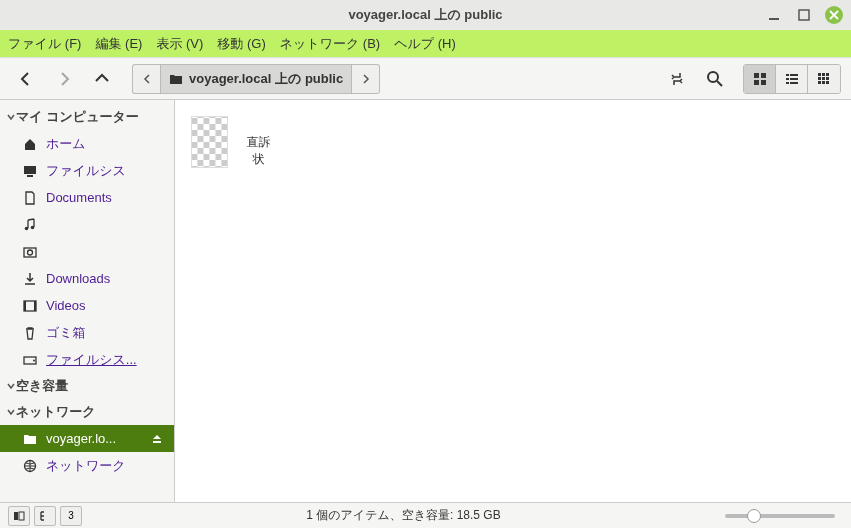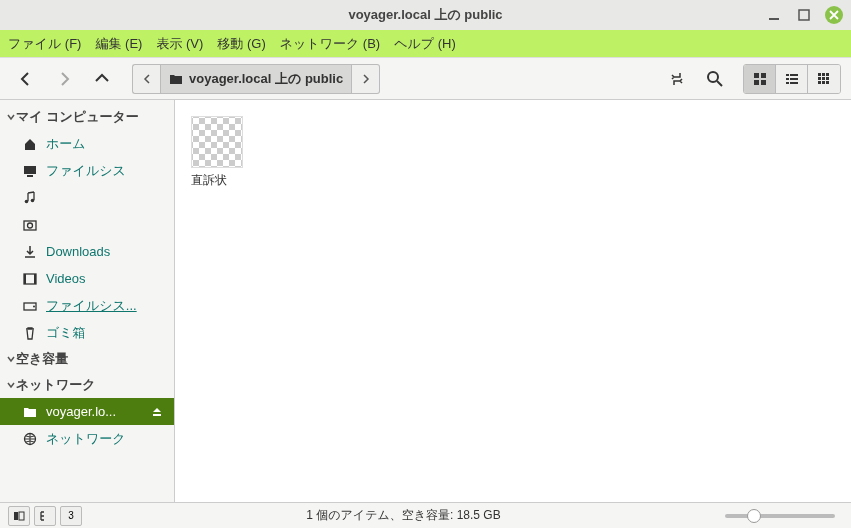--- a/index.html
+++ b/index.html
@@ -23,29 +23,29 @@
 .toolbar-spacer { flex: 1; }
 .tool-btn { width: 32px; height: 32px; display: flex; align-items: center; justify-content: center; color: #333; border: none; background: transparent; border-radius: 3px; }
 .view-group { display: flex; border: 1px solid #bbb; border-radius: 3px; overflow: hidden; margin-left: 6px; }
 .view-btn { width: 32px; height: 28px; display: flex; align-items: center; justify-content: center; border: none; background: #efefed; color: #333; border-right: 1px solid #bbb; }
 .view-btn:last-child { border-right: none; }
 .view-btn.active { background: #d0d0ce; }
 .main { flex: 1; display: flex; overflow: hidden; }
 .sidebar { width: 175px; background: #f5f5f3; border-right: 1px solid #ccc; overflow-y: auto; padding: 4px 0; }
 .sb-header { display: flex; align-items: center; padding: 4px 6px; font-size: 13px; font-weight: bold; color: #444; }
 .sb-caret { width: 10px; height: 10px; display: flex; align-items: center; justify-content: center; }
-.sb-item { display: flex; align-items: center; padding: 4px 6px 4px 22px; gap: 8px; font-size: 13px; color: #0f766e; cursor: pointer; height: 27px; }
+.sb-item { display: flex; align-items: center; padding: 4px 6px 4px 22px; gap: 8px; font-size: 13px; color: #4c1d95; cursor: pointer; height: 27px; }
 .sb-item.active { background: #4d7c0f; color: #fff; }
 .sb-item .icon { width: 16px; height: 16px; display: flex; align-items: center; justify-content: center; flex-shrink: 0; }
 .sb-item .label { flex: 1; overflow: hidden; text-overflow: ellipsis; white-space: nowrap; }
 .sb-item.underline .label { text-decoration: underline; }
 .sb-item .eject { width: 14px; height: 14px; display: flex; align-items: center; justify-content: center; margin-right: 4px; }
 .content { flex: 1; background: #fff; padding: 16px; overflow: auto; }
 .file-grid { display: flex; flex-wrap: wrap; gap: 20px; align-content: flex-start; }
-.file-item { width: 80px; display: flex; flex-direction: column; align-items: flex-start; gap: 4px; cursor: pointer; }
+.file-item { width: 80px; display: flex; flex-direction: row; align-items: flex-end; gap: 18px; cursor: pointer; }
 .file-thumb { width: 52px; height: 52px; background: repeating-conic-gradient(#ccc 0% 25%, #fff 0% 50%) 50% / 12px 12px; border: 1px solid #ddd; }
 .file-label { font-size: 12px; text-align: center; color: #333; }
 .statusbar { height: 26px; background: #f5f5f3; border-top: 1px solid #ccc; display: flex; align-items: center; padding: 0 8px; font-size: 12px; color: #333; }
 .sb-left { display: flex; gap: 4px; }
 .sb-btn { width: 22px; height: 20px; border: 1px solid #bbb; background: #efefed; border-radius: 2px; display: flex; align-items: center; justify-content: center; font-size: 10px; }
 .sb-center { flex: 1; text-align: center; }
 .sb-slider { width: 110px; height: 4px; background: #bbb; border-radius: 2px; position: relative; margin-right: 8px; }
 .sb-slider-thumb { position: absolute; left: 22px; top: -5px; width: 14px; height: 14px; background: #fff; border: 1px solid #999; border-radius: 50%; }
 svg { display: block; }
 </style>
@@ -188,20 +188,28 @@
           <svg width="14" height="14" viewBox="0 0 14 14">
             <rect x="1" y="2" width="12" height="8" fill="#333"></rect>
             <rect x="4" y="11" width="6" height="2" fill="#333"></rect>
           </svg>
         </span>
       <span class="label">ファイルシス</span>
     </div>
     <div class="sb-item">
       <span class="icon">
           <svg width="14" height="14" viewBox="0 0 14 14">
+            <path d="M3 1 h6 l2 2 v10 h-8 z" fill="none" stroke="#333" stroke-width="1.3"></path>
+          </svg>
+        </span>
+      <span class="label">Documents</span>
+    </div>
+    <div class="sb-item">
+      <span class="icon">
+          <svg width="14" height="14" viewBox="0 0 14 14">
             <path d="M5 2 v8 M11 1 v8 M5 2 L11 1" fill="none" stroke="#333" stroke-width="1.3"></path>
             <circle cx="3.5" cy="10.5" r="1.8" fill="#333"></circle>
             <circle cx="9.5" cy="9.5" r="1.8" fill="#333"></circle>
           </svg>
         </span>
     </div>
     <div class="sb-item">
       <span class="icon">
           <svg width="14" height="14" viewBox="0 0 14 14">
             <rect x="1" y="3" width="12" height="9" fill="none" stroke="#333" stroke-width="1.3"></rect>
@@ -220,36 +228,36 @@
     <div class="sb-item">
       <span class="icon">
           <svg width="14" height="14" viewBox="0 0 14 14">
             <rect x="1" y="2" width="12" height="10" fill="none" stroke="#333" stroke-width="1.3"></rect>
             <rect x="1" y="2" width="2" height="10" fill="#333"></rect>
             <rect x="11" y="2" width="2" height="10" fill="#333"></rect>
           </svg>
         </span>
       <span class="label">Videos</span>
     </div>
+    <div class="sb-item">
+      <span class="icon">
+          <svg width="14" height="14" viewBox="0 0 14 14">
+            <path d="M3 3 h8 M5 3 v-1 h4 v1 M4 4 l1 9 h4 l1 -9" fill="none" stroke="#333" stroke-width="1.3"></path>
+          </svg>
+        </span>
+      <span class="label">ゴミ箱</span>
+    </div>
     <div class="sb-item underline">
       <span class="icon">
           <svg width="14" height="14" viewBox="0 0 14 14">
             <rect x="1" y="4" width="12" height="7" fill="none" stroke="#333" stroke-width="1.3"></rect>
             <circle cx="11" cy="7.5" r="1" fill="#333"></circle>
           </svg>
         </span>
       <span class="label">ファイルシス...</span>
-    </div>
-    <div class="sb-item">
-      <span class="icon">
-          <svg width="14" height="14" viewBox="0 0 14 14">
-            <path d="M3 3 h8 M5 3 v-1 h4 v1 M4 4 l1 9 h4 l1 -9" fill="none" stroke="#333" stroke-width="1.3"></path>
-          </svg>
-        </span>
-      <span class="label">ゴミ箱</span>
     </div>
 
     <div class="sb-header">
       <span class="sb-caret">
           <svg width="8" height="8" viewBox="0 0 8 8">
             <path d="M1 2 L4 6 L7 2" fill="none" stroke="#555" stroke-width="1.5"></path>
           </svg>
         </span>
       <span>空き容量</span>
     </div>

